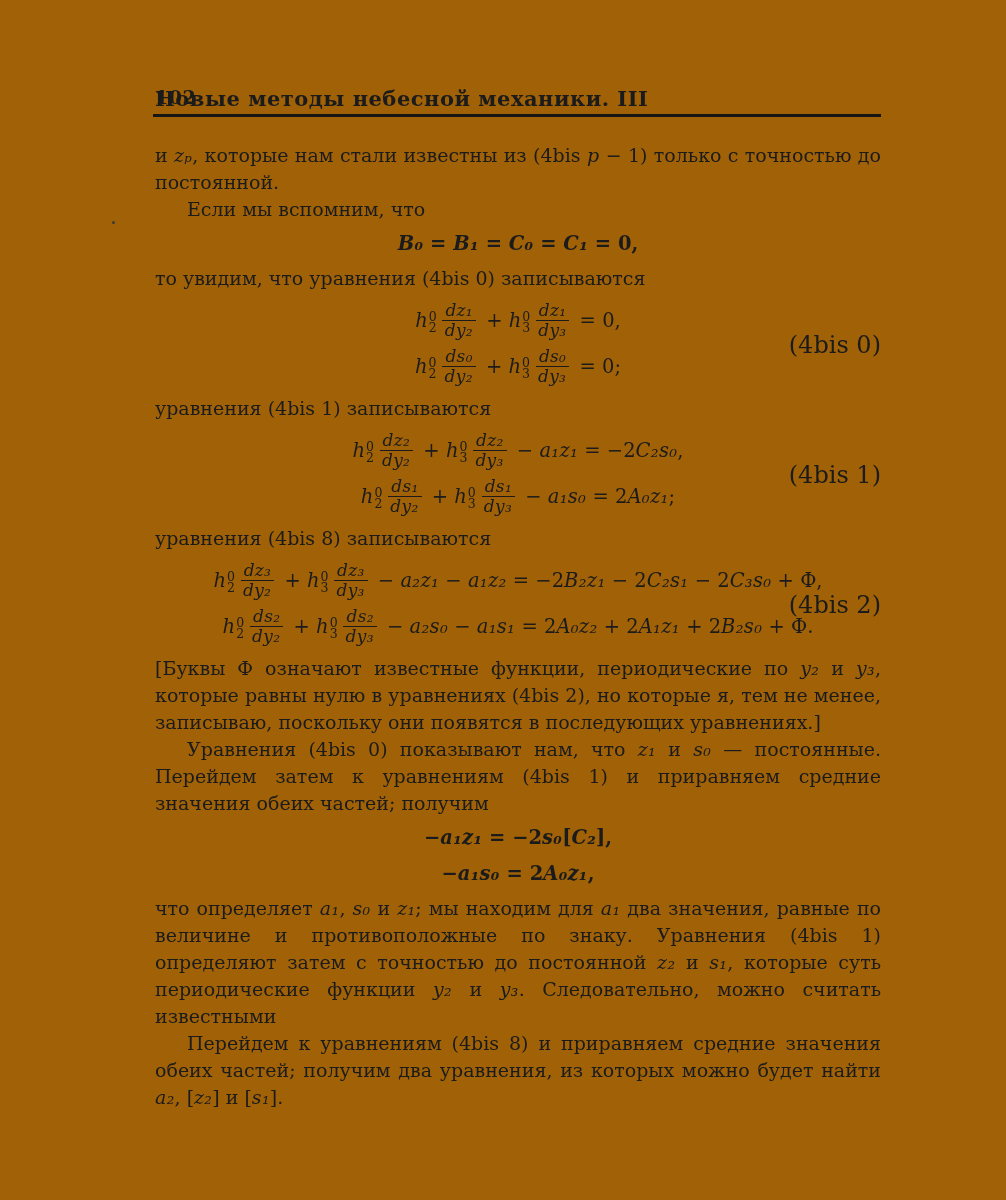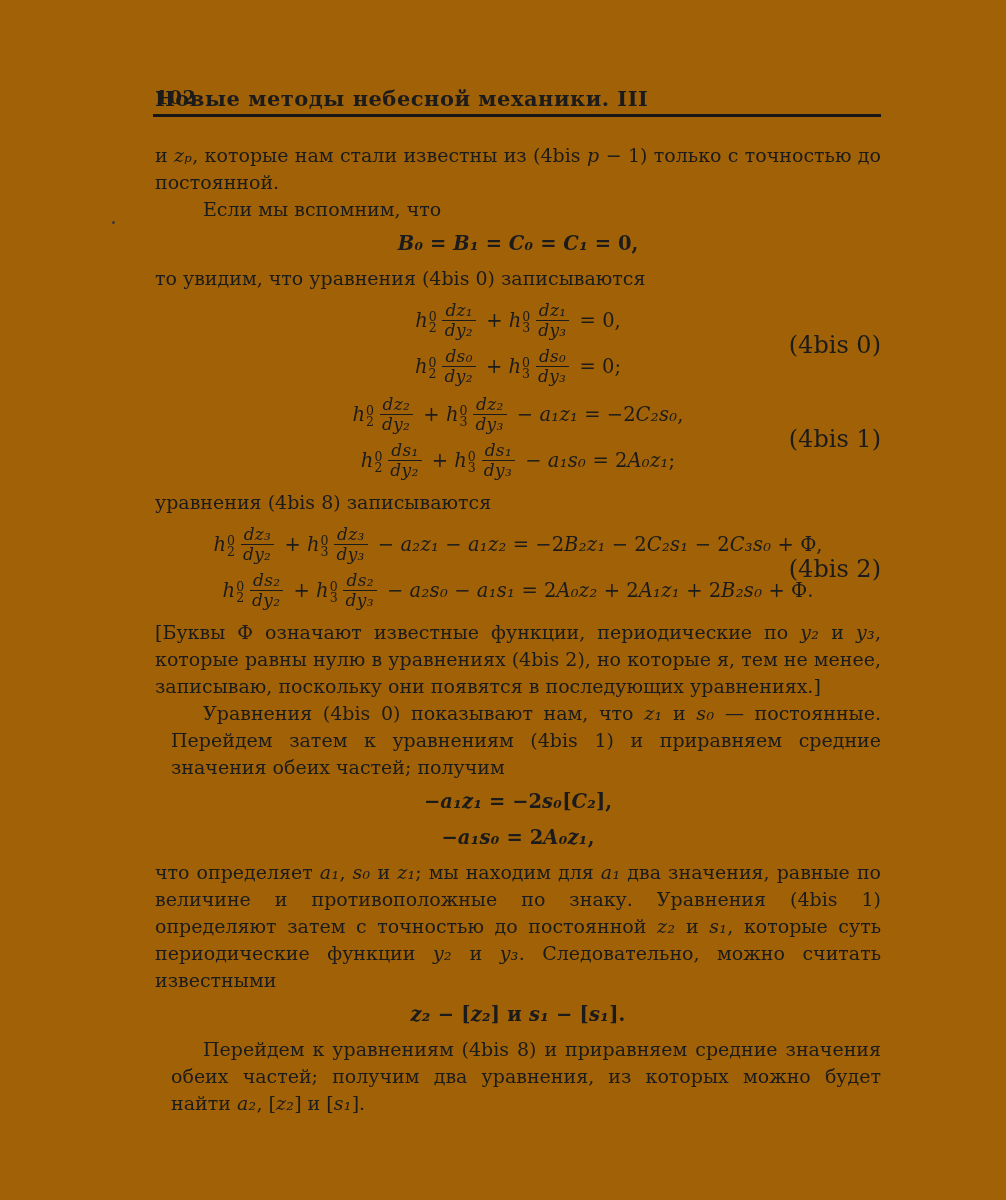--- a/index.html
+++ b/index.html
@@ -15,21 +15,21 @@
   .page-number { position:absolute; left:0; top:0; font-size:19px; font-weight:bold; letter-spacing:0.5px; }
   .running-title { display:block; font-size:21px; font-weight:bold; letter-spacing:0.5px; }
   .header-rule { position:absolute; top:114px; left:153px; width:728px; height:3px; background:#161616; }
   .artifact-dot { position:absolute; left:112px; top:221px; width:3px; height:3px; border-radius:50%; background:#3a3a3a; }
   
   .page-body {
     position:absolute; top:142px; left:155px; width:726px;
     font-size:19px; line-height:27px; text-align:justify;
   }
   .para { margin:0; }
-  .para.indent { text-indent:32px;margin-left:16px; }
+  .para.indent { text-indent:32px; }
   .para i, .eq-center i, .mtxt i { font-style:italic; letter-spacing:0.3px; }
   
   .eq-center { text-align:center; font-size:19.5px; margin:6px 0; line-height:30px;font-weight:bold; }
   .eq-center.gap { letter-spacing:0.2px; }
   
   .eq-block { position:relative; margin:9px 0; }
   .eq-lines { display:flex; flex-direction:column; align-items:center; row-gap:7px; }
   .eq-line { display:inline-flex; align-items:center; font-size:19.5px; }
   .eq-label { position:absolute; right:0; top:50%; transform:translateY(-46%); font-size:24px; white-space:nowrap; }
   .mtxt { white-space:pre; }
@@ -112,20 +112,21 @@
             <span class="frac">
               <span class="num">ds₀</span>
               <span class="den">dy₃</span>
             </span>
             <span class="mtxt"><span> = 0;</span></span>
           </div>
       </div>
       <span class="eq-label">(4bis 0)</span>
     </div>
 
+    <p class="para"><span>уравнения (4bis 1) записываются</span></p>
 
     <div class="eq-block">
       <div class="eq-lines">
         <div class="eq-line">
             <span class="ss">
               <span class="base">h</span>
               <span class="col">
                 <span>0</span>
                 <span>2</span>
               </span>
@@ -239,18 +240,17 @@
     </div>
 
     <p class="para"><span>[Буквы Ф означают известные функции, периодические по </span><i>y₂</i><span> и </span><i>y₃</i><span>, которые равны нулю в уравнениях (4bis 2), но которые я, тем не менее, записываю, поскольку они появятся в последующих уравнениях.]</span></p>
     <p class="para indent"><span>Уравнения (4bis 0) показывают нам, что </span><i>z₁</i><span> и </span><i>s₀</i><span> — постоянные. Перейдем затем к уравнениям (4bis 1) и приравняем средние значения обеих частей; получим</span></p>
 
     <div class="eq-center"><span>−</span><i>a₁z₁</i><span> = −2</span><i>s₀</i><span>[</span><i>C₂</i><span>],</span></div>
     <div class="eq-center"><span>−</span><i>a₁s₀</i><span> = 2</span><i>A₀z₁</i><span>,</span></div>
 
     <p class="para"><span>что определяет </span><i>a₁</i><span>, </span><i>s₀</i><span> и </span><i>z₁</i><span>; мы находим для </span><i>a₁</i><span> два значения, равные по величине и противоположные по знаку. Уравнения (4bis 1) определяют затем с точностью до постоянной </span><i>z₂</i><span> и </span><i>s₁</i><span>, которые суть периодические функции </span><i>y₂</i><span> и </span><i>y₃</i><span>. Следовательно, можно считать известными</span></p>
 
-    <div class="eq-center gap"><i>z₂</i><span> − [</span><i>z₂</i><span>]   и   </span><i>s₁</i><span> − [</span><i>s₁</i><span>].</span></div>
 
     <p class="para indent"><span>Перейдем к уравнениям (4bis 8) и приравняем средние значения обеих частей; получим два уравнения, из которых можно будет найти </span><i>a₂</i><span>, [</span><i>z₂</i><span>] и [</span><i>s₁</i><span>].</span></p>
 
   </div>
 </div>
 
 </body></html>

